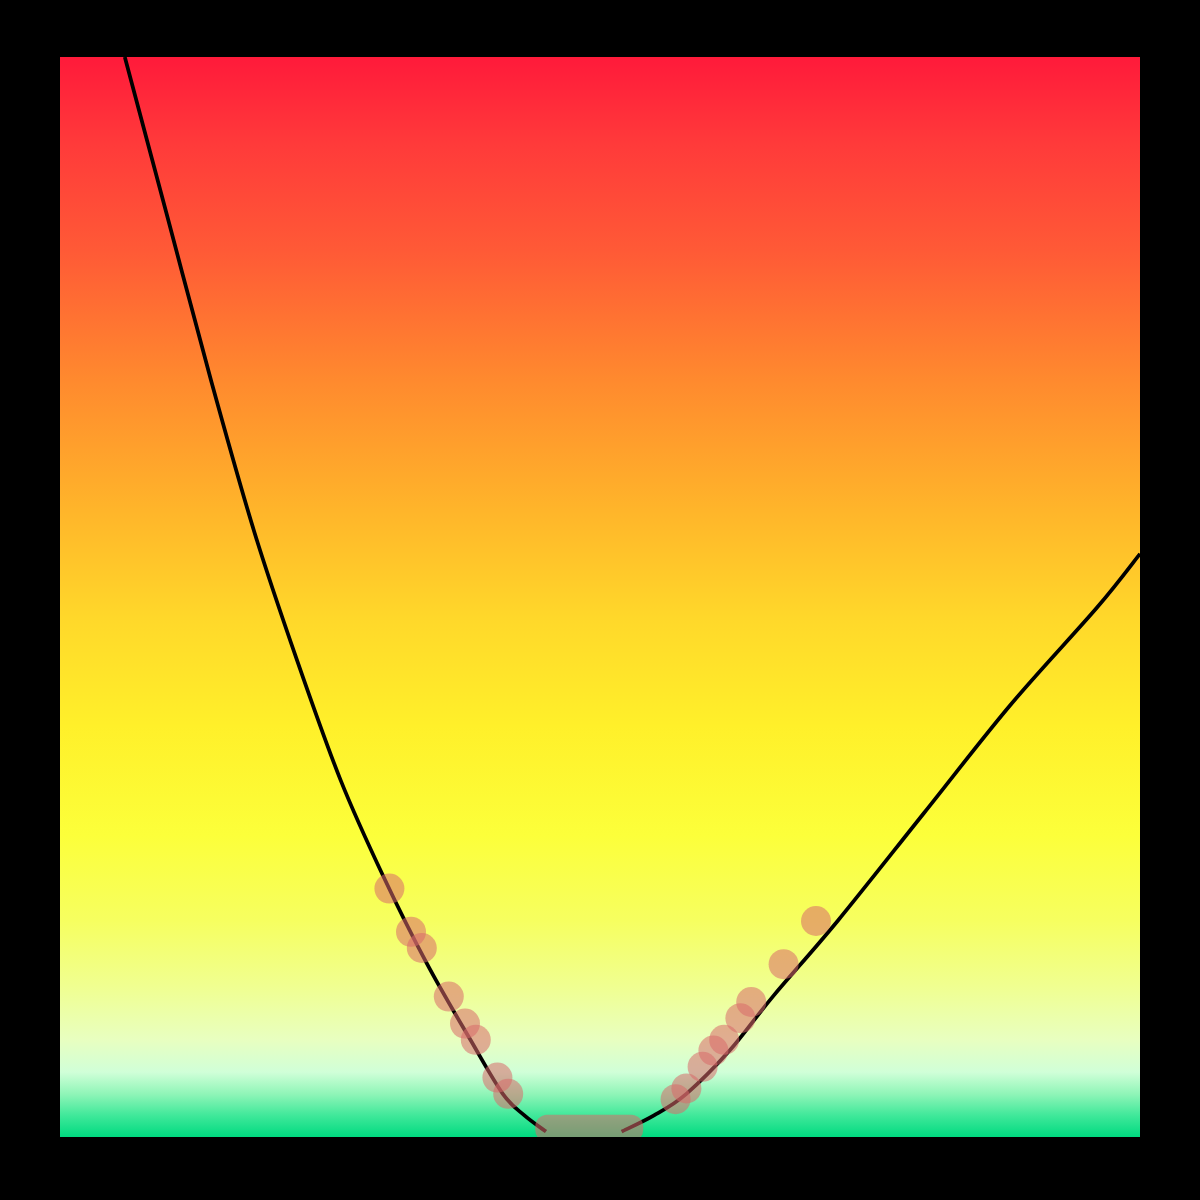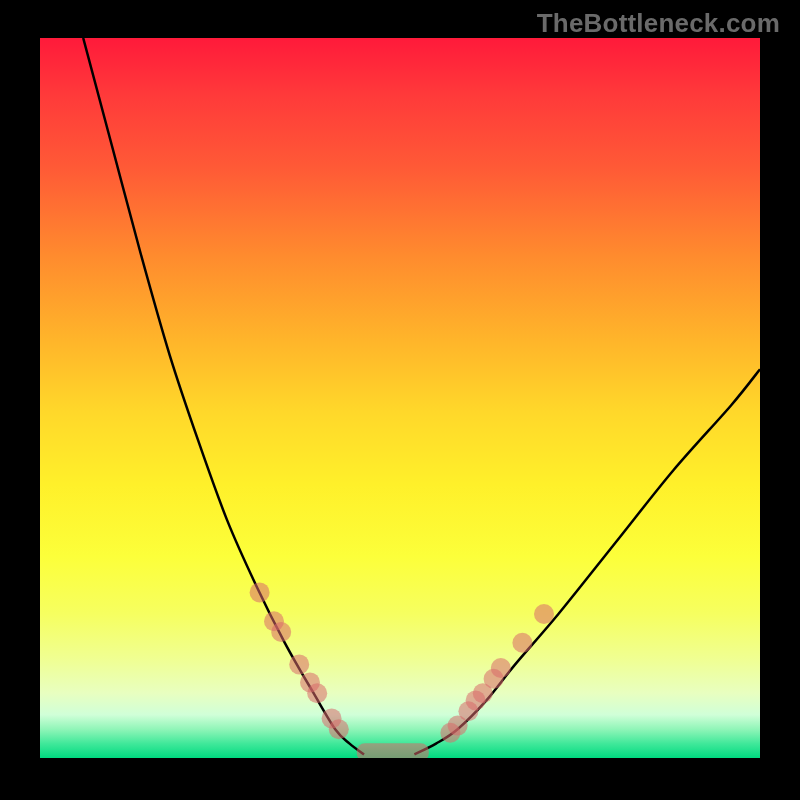--- a/index.html
+++ b/index.html
@@ -53,21 +53,20 @@
   .dot {
     fill: #d86a6a;
     fill-opacity: 0.55;
     stroke: none;
   }
 </style>
 </head>
 <body>
 
 <div class="container">
-  <div class="watermark">TheBottleneck.com</div>
   <div class="plot-area">
     <svg class="curves" viewBox="0 0 720 720" preserveAspectRatio="none">
       <path id="curve-left" class="curve-path" d="M 43.199999999999996,0 C 48,18 62.4,72 72,108 C 81.60000000000001,144 91.20000000000002,181.20000000000007 100.80000000000001,216.00000000000006 C 110.4,250.80000000000004 120,285.59999999999997 129.6,316.79999999999995 C 139.2,347.99999999999994 148.8,375.59999999999997 158.4,403.2 C 168,430.8 177.60000000000002,458.4 187.20000000000002,482.4 C 196.8,506.4 206.4,526.8000000000001 216,547.2 C 225.6,567.6 235.20000000000002,586.8 244.8,604.8 C 254.4,622.8 265.20000000000005,640.8000000000001 273.6,655.2 C 282,669.6 289.2,682.8000000000001 295.2,691.2 C 301.2,699.6 304.8,701.4000000000001 309.6,705.6 C 314.40000000000003,709.8 321.6,714.6 324,716.4"></path>
       <path id="curve-right" class="curve-path" d="M 374.40000000000003,716.4 C 378.00000000000006,714.6 388.80000000000007,709.8 396.00000000000006,705.6 C 403.20000000000005,701.4000000000001 409.2,698.4000000000001 417.59999999999997,691.2 C 425.99999999999994,684 436.79999999999995,673.2 446.4,662.4 C 456,651.5999999999999 463.20000000000005,640.8 475.20000000000005,626.4 C 487.20000000000005,612 501.59999999999997,596.4 518.4,576 C 535.1999999999999,555.6 556.8,528 576,504 C 595.2,480 614.4000000000001,454.8 633.6,432 C 652.8,409.2 676.8,384 691.1999999999999,367.2 C 705.5999999999999,350.4 715.2,337.2 720,331.2"></path>
       <g id="dots-group">
           <circle cx="219.6" cy="554.4" r="10" class="dot"></circle>
           <circle cx="234" cy="583.2" r="10" class="dot"></circle>
           <circle cx="241.20000000000002" cy="594" r="10" class="dot"></circle>
           <circle cx="259.2" cy="626.4" r="10" class="dot"></circle>
           <circle cx="270" cy="644.4" r="10" class="dot"></circle>

